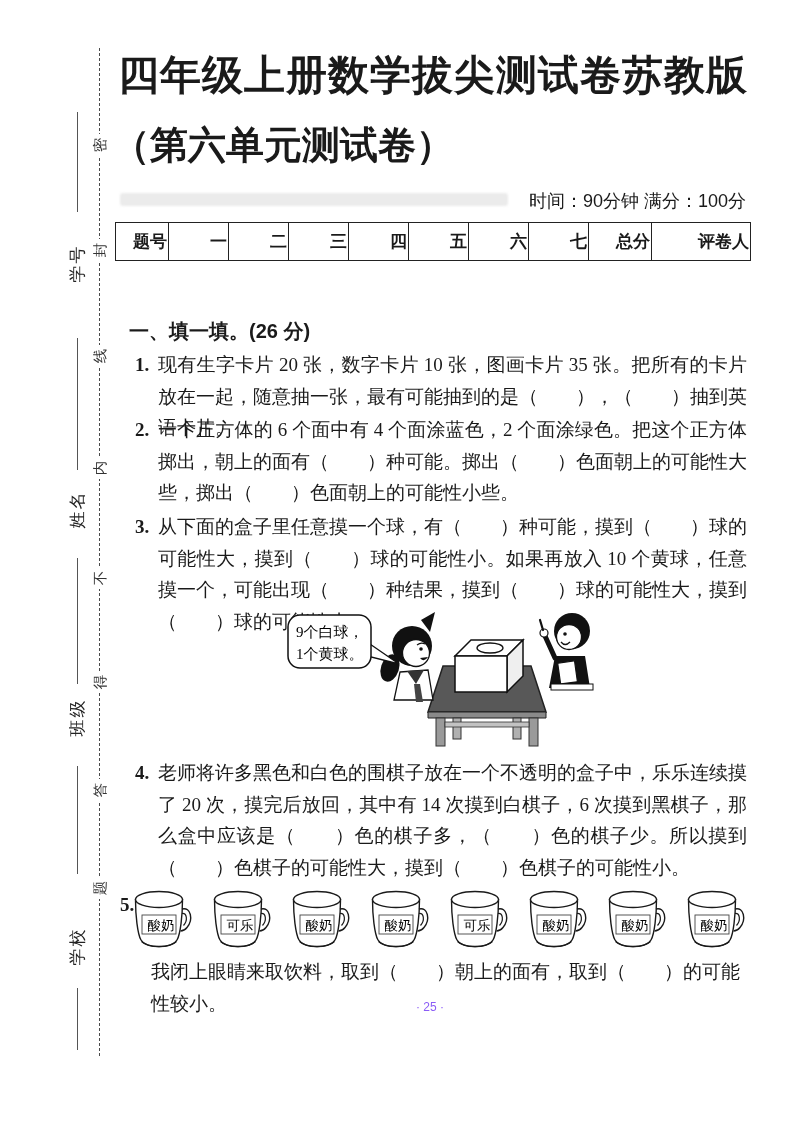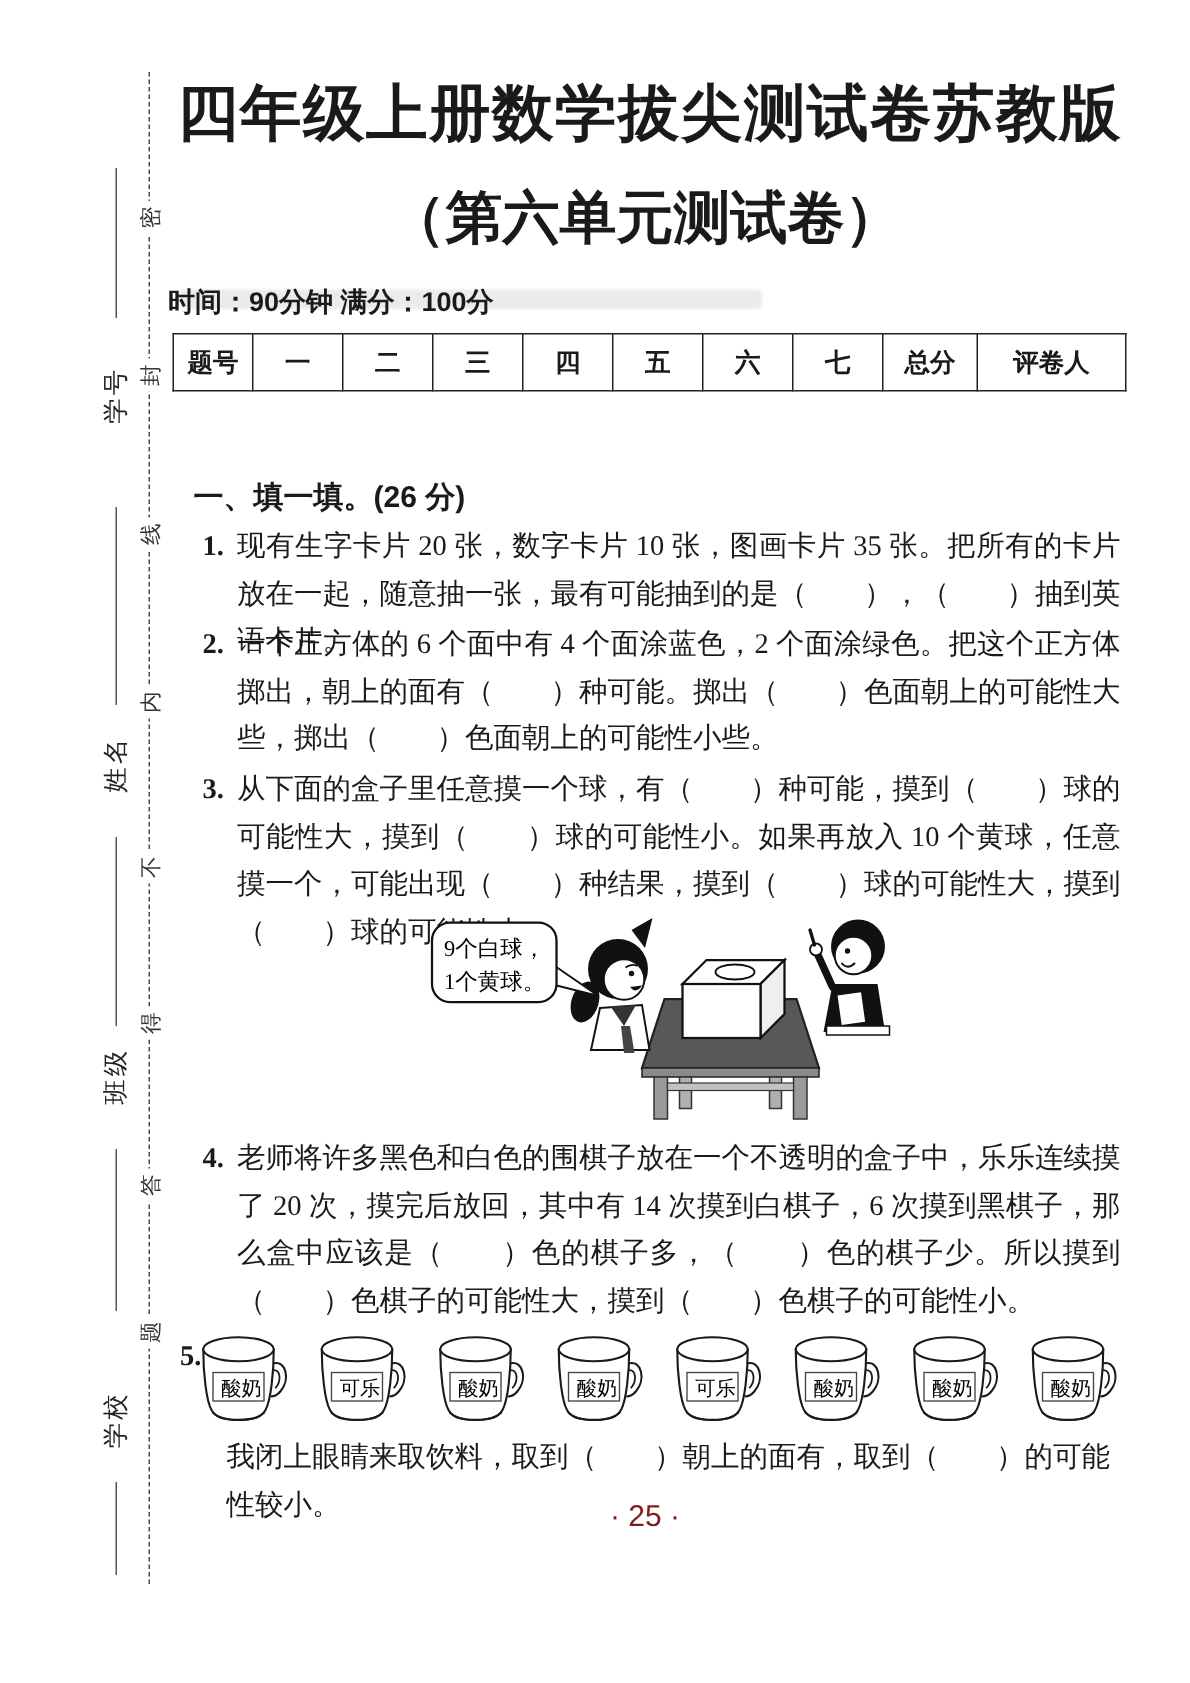--- a/index.html
+++ b/index.html
@@ -14,42 +14,42 @@
              font-size:14.5px;color:#333;transform:rotate(-90deg);
              font-family:"Liberation Sans","DejaVu Sans",sans-serif;}
   .field-line{left:77px;width:0;border-left:1.2px solid #555;}
   .field-label{left:77px;width:60px;margin-left:-30px;text-align:center;
                font-size:17px;letter-spacing:2px;color:#222;transform:rotate(-90deg);
                font-family:"Liberation Sans","DejaVu Sans",sans-serif;}
 
   
   .title{left:112px;width:636px;top:48px;text-align:right;font-size:41px;font-weight:bold;
          font-family:"Liberation Sans","DejaVu Sans",sans-serif;letter-spacing:1px;}
-  .subtitle{left:112px;width:636px;top:120px;text-align:center;font-size:38px;font-weight:bold;
+  .subtitle{left:112px;width:636px;top:120px;font-size:38px;font-weight:bold;
             font-family:"Liberation Sans","DejaVu Sans",sans-serif;}
   .smudge{left:120px;top:193px;width:388px;height:13px;background:#ebebeb;
           border-radius:3px;filter:blur(1px);}
-  .info{left:112px;width:634px;top:189px;text-align:left;font-size:18px;font-weight:700;
+  .info{left:112px;width:634px;top:189px;text-align:right;font-size:18px;font-weight:400;
         font-family:"Liberation Sans","DejaVu Sans",sans-serif;}
 
   
   table.score{left:115px;top:222px;position:absolute;border-collapse:collapse;}
-  table.score td{border:1.6px solid #222;height:35px;text-align:center;vertical-align:middle;
+  table.score td{border:1.6px solid #222;height:35px;text-align:right;vertical-align:middle;
                  font-size:17px;font-weight:600;
                  font-family:"Liberation Sans","DejaVu Sans",sans-serif;}
 
   
   .section-h{left:113px;top:318px;font-size:20px;font-weight:bold;
              font-family:"Liberation Sans","DejaVu Sans",sans-serif;margin-left:16px;}
   .q{left:115px;width:632px;line-height:31.5px;font-size:19px;text-align:justify;}
   .q .qnum{position:absolute;left:20px;font-weight:bold;}
   .q .qtext{display:block;padding-left:43px;font-family:Liberation Serif, serif;}
   .qnum5{left:120px;top:894px;font-size:19px;font-weight:bold;}
-  .pagenum{left:112px;width:636px;top:1000px;text-align:center;font-size:20px;
-           font-family:"Liberation Sans","DejaVu Sans",sans-serif;color:#7f1d1d;}
+  .pagenum{left:112px;width:636px;top:1000px;text-align:center;font-size:12px;
+           font-family:"Liberation Sans","DejaVu Sans",sans-serif;color:#8b5cf6;}
   svg text{font-family:"Liberation Serif","DejaVu Serif",serif;}
 </style>
 </head>
 <body>
 
 <div class="abs fold-line"></div>
 
 <span class="abs seal-char" style="top:134px">密</span>
 <span class="abs seal-char" style="top:239px">封</span>
 <span class="abs seal-char" style="top:345px">线</span>

